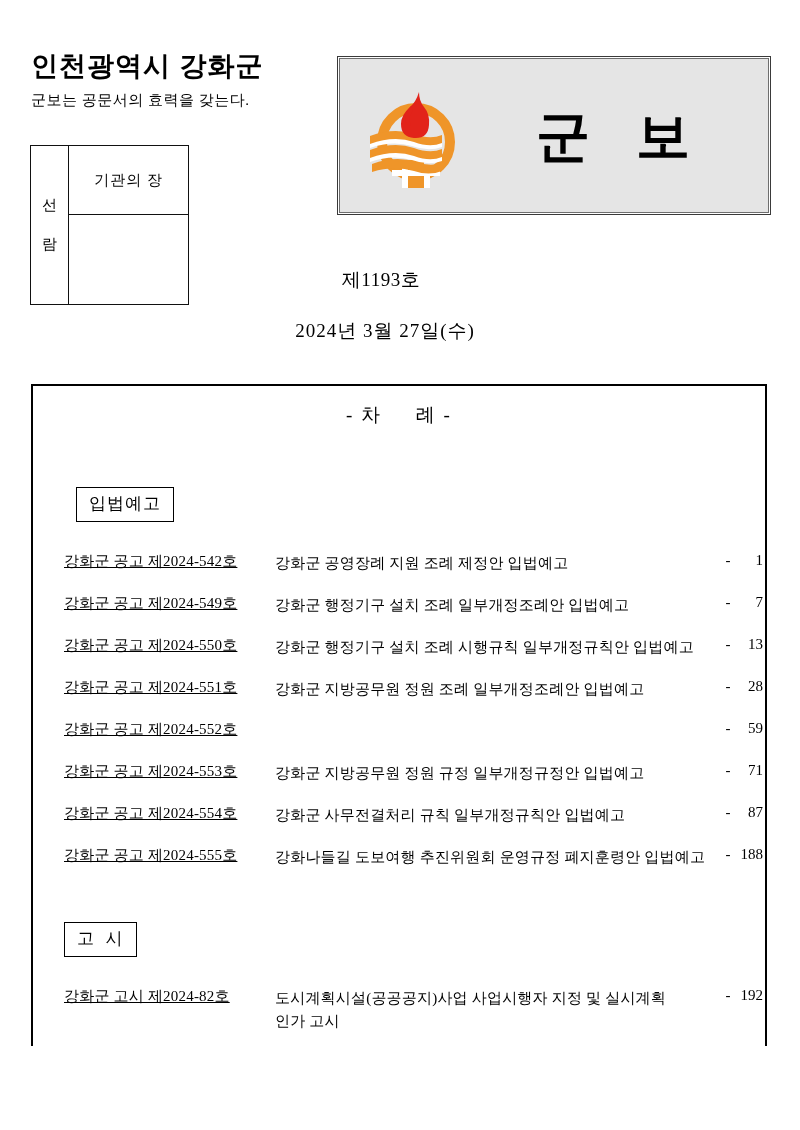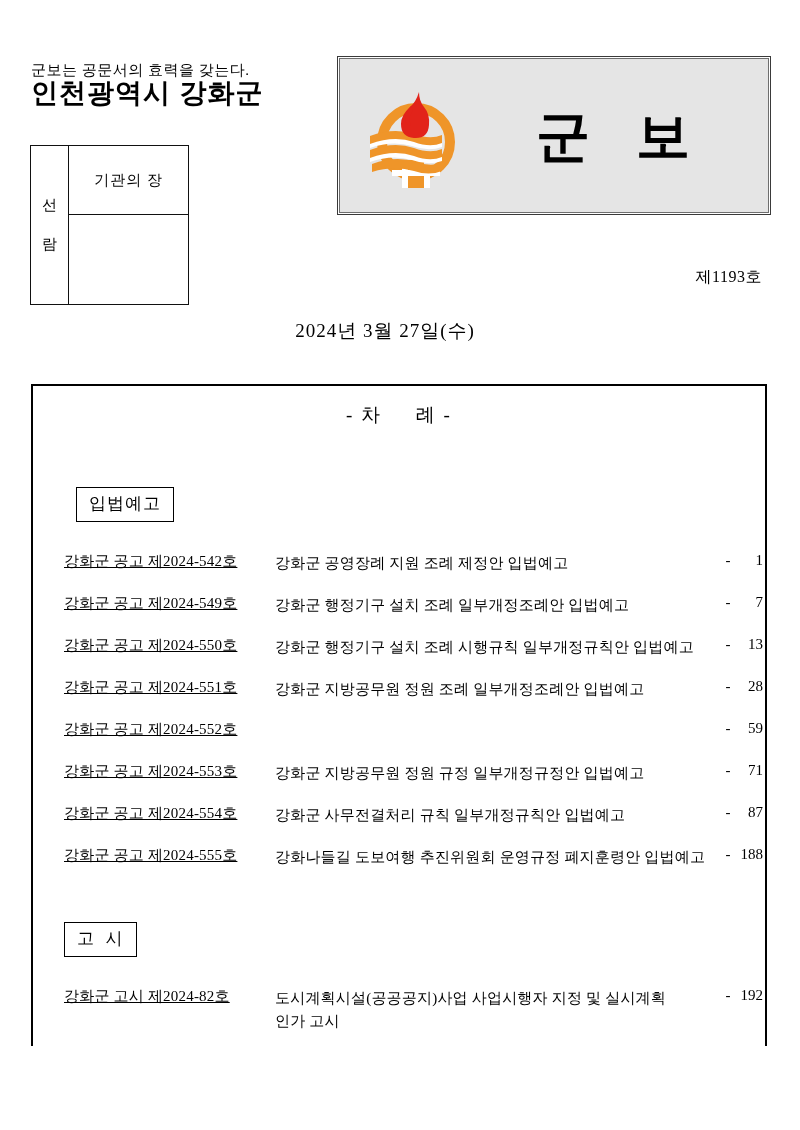--- a/index.html
+++ b/index.html
@@ -118,22 +118,22 @@
     padding-right: 8px;
     line-height: 1;
   }
 
   
   #issue-no {
     position: absolute;
     left: 0;
     top: 267px;
     width: 762px;
-    text-align: right;
-    font-size: 16px;
+    text-align: center;
+    font-size: 19px;
     letter-spacing: 0.5px;
   }
   #issue-date {
     position: absolute;
     left: 0;
     top: 318px;
     width: 770px;
     text-align: center;
     font-size: 19px;
     letter-spacing: 1px;
@@ -218,22 +218,22 @@
     width: 36px;
     text-align: right;
   }
 </style>
 </head>
 <body>
 
 <div id="page">
 
   <div id="masthead-left">
+    <div id="office-title">인천광역시 강화군</div>
     <div id="office-subtitle">군보는 공문서의 효력을 갖는다.</div>
-    <div id="office-title">인천광역시 강화군</div>
   </div>
 
   <div id="stamp-box">
     <div id="stamp-left-col">
       <span>선</span>
       <span>람</span>
     </div>
     <div id="stamp-right-col">
       <div id="stamp-head-cell">기관의 장</div>
       <div id="stamp-body-cell"></div>

